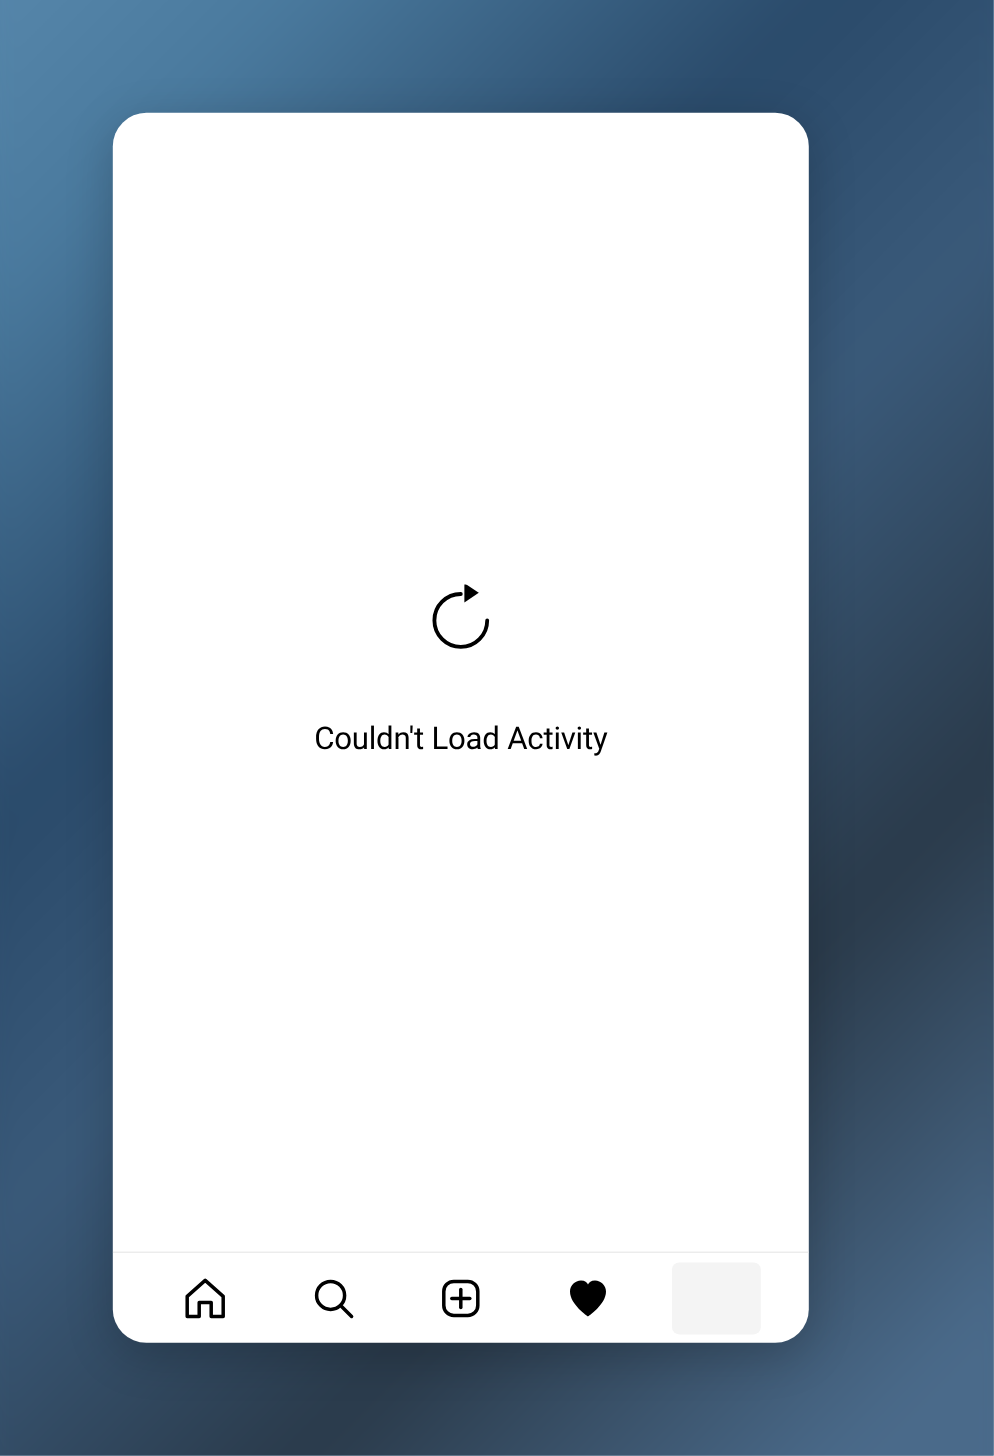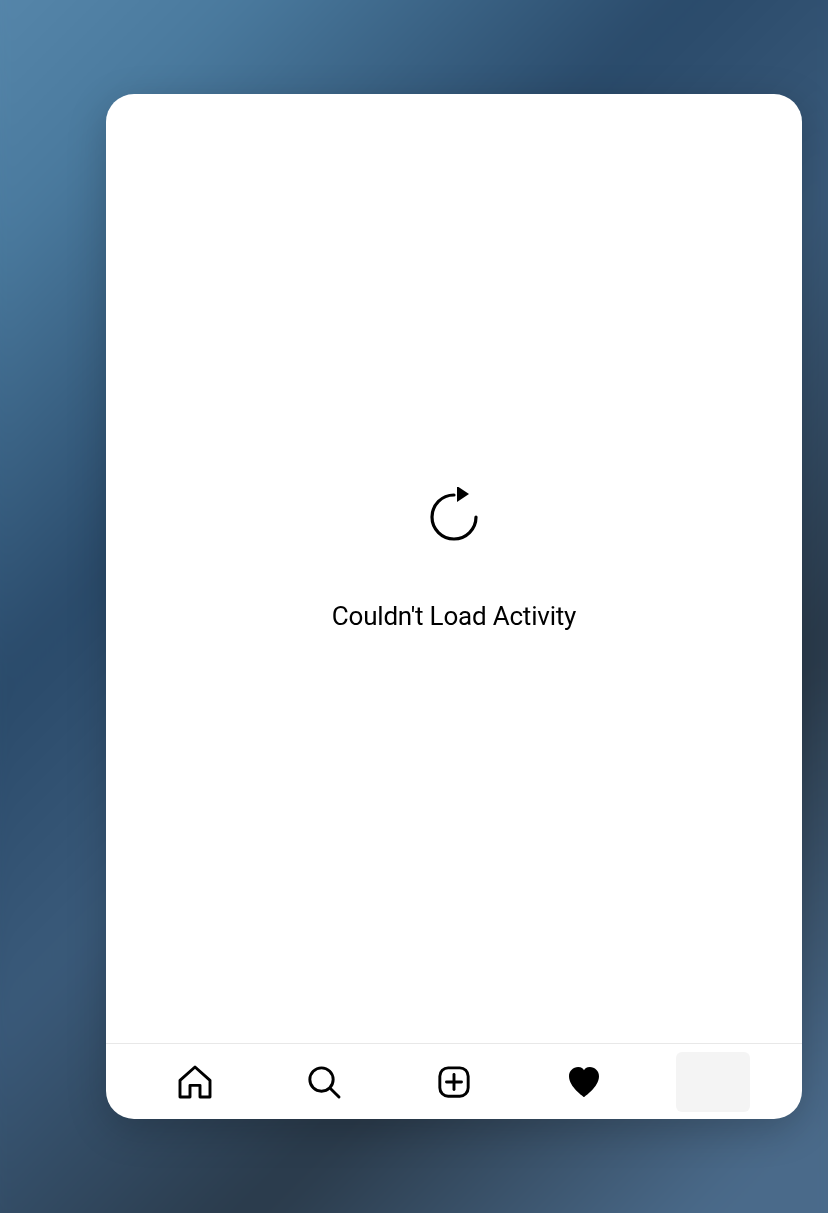--- a/index.html
+++ b/index.html
@@ -17,23 +17,23 @@
     }
     .bg-blur {
       position: absolute;
       inset: 0;
       background: linear-gradient(135deg, #5a8aae 0%, #4a7a9e 15%, #2a4a6a 35%, #3a5a7a 50%, #2a3a4a 70%, #4a6a8a 90%);
       filter: blur(20px);
       transform: scale(1.1);
     }
     .modal {
       position: absolute;
-      left: 106px;
+      left: 94px;
       top: 94px;
-      width: 696px;
+      width: 580px;
       height: 1025px;
       background: #ffffff;
       border-radius: 28px;
       overflow: hidden;
       display: flex;
       flex-direction: column;
       box-shadow: 0 10px 40px rgba(0,0,0,0.2);
     }
     .content-area {
       flex: 1;

